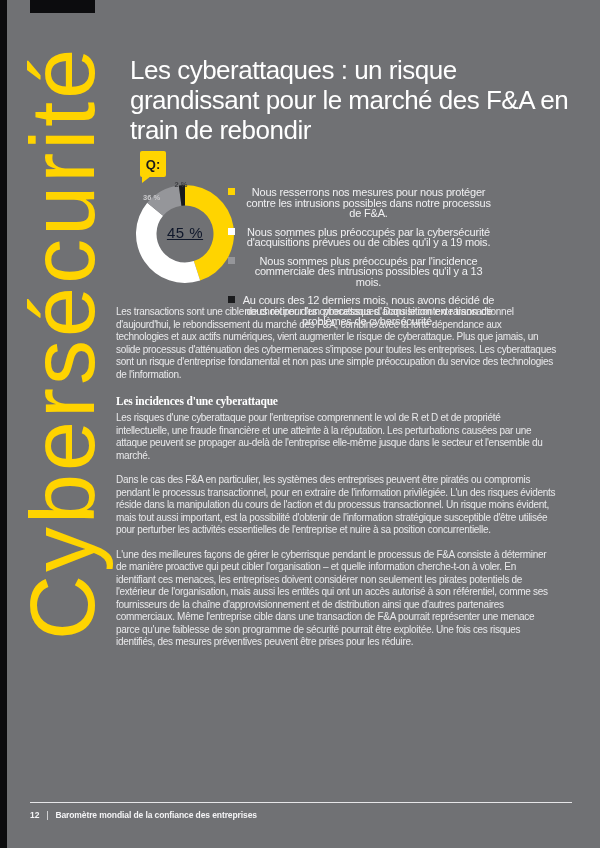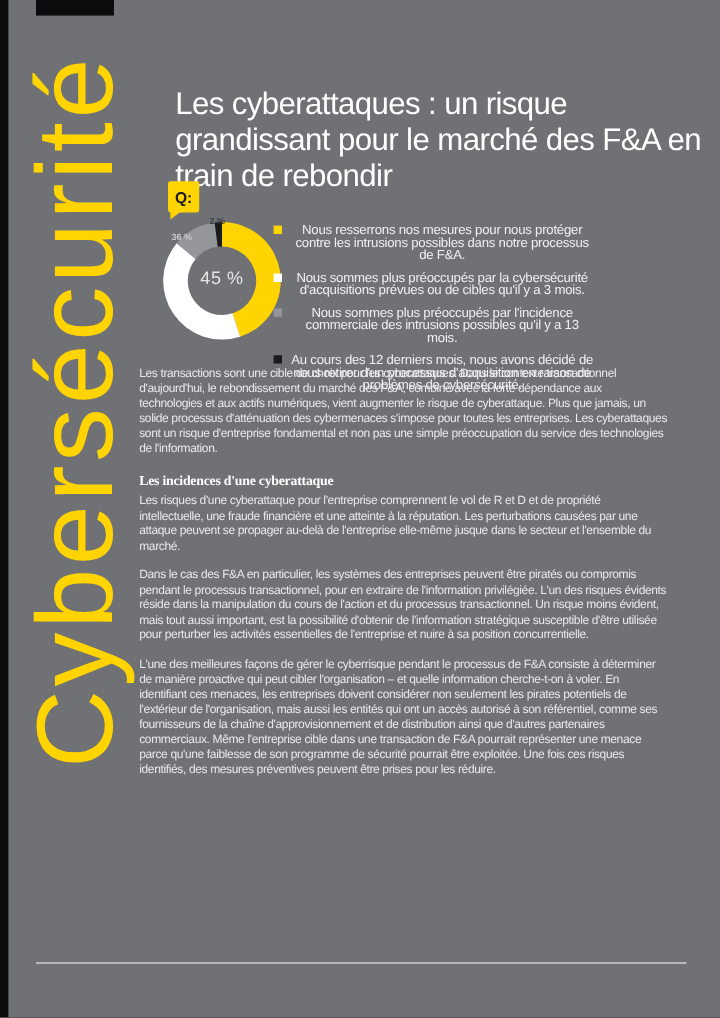--- a/index.html
+++ b/index.html
@@ -12,21 +12,21 @@
   .left-edge{position:absolute;left:0;top:0;width:7px;height:848px;background:#0c0c0e;}
   .corner-mark{position:absolute;left:30px;top:0;width:65px;height:13px;background:#0c0c0e;}
   .sidebar-label{
     position:absolute; left:12px; top:640px;
     transform:rotate(-90deg); transform-origin:0 0;
     white-space:nowrap;
     font-size:90px; letter-spacing:3px; font-weight:400;
     color:var(--yellow,#FFD400);
   }
   .main-title{
-    position:absolute; left:130px; top:55px; width:445px; margin:16px;
+    position:absolute; left:130px; top:55px; width:445px; margin:0;
     font-size:26px; line-height:30px; font-weight:400; letter-spacing:-0.5px;
     color:#ffffff;
   }
   .q-row{position:absolute; left:140px; top:151px; display:flex; align-items:flex-start;}
   .q-badge{
     position:relative; width:26px; height:26px; background:var(--yellow,#FFD400);
     border-radius:2px; display:flex; align-items:center; justify-content:center;
     font-weight:700; font-size:13px; color:#1a1a1c; flex:0 0 auto;
   }
   .q-tail{
@@ -36,21 +36,21 @@
   .q-text{
     margin-left:12px; padding-top:6px; width:400px;
     font-size:10px; font-weight:700; letter-spacing:-0.1px;
     color:var(--yellow,#FFD400);
   }
   .chart-wrap{position:absolute; left:131px; top:180px; width:108px; height:108px;}
   .chart-wrap svg{position:absolute; left:0; top:0;}
   .donut-val{position:absolute; font-size:7.5px; font-weight:700;}
   .donut-val.center{
     left:0; top:44px; width:108px; text-align:center;
-    font-size:15px; font-weight:400; color:#e5e5e5; letter-spacing:0.5px;
+    font-size:15px; font-weight:400; color:#0f172a; letter-spacing:0.5px;text-decoration:underline;
   }
   .donut-val.v2{left:30px; top:0; width:40px; text-align:center; color:#3e3f42;}
   .donut-val.v12{left:12px; top:13px; color:#c9c9cb;}
   .donut-val.v41{left:10px; top:60px; color:#ffffff;}
   .legend{position:absolute; left:228px; top:187px; width:268px;}
   .legend-item{display:flex; margin-bottom:8px;}
   .legend-swatch{flex:0 0 auto; width:7px; height:7px; margin:1px 6px 0 0; background:#ccc;}
   .legend-label{
     font-size:11px; line-height:10.5px; letter-spacing:-0.2px;
     color:#f0f0f2;
@@ -105,21 +105,21 @@
     <div class="donut-val v41">41 %</div>
   </div>
 
   <div class="legend">
     <div class="legend-item">
       <span class="legend-swatch" style="background: rgb(255, 212, 0);"></span>
       <span class="legend-label">Nous resserrons nos mesures pour nous protéger contre les intrusions possibles dans notre processus de F&amp;A.</span>
     </div>
     <div class="legend-item">
       <span class="legend-swatch" style="background: rgb(255, 255, 255);"></span>
-      <span class="legend-label">Nous sommes plus préoccupés par la cybersécurité d'acquisitions prévues ou de cibles qu'il y a 3 mois.</span>
+      <span class="legend-label">Nous sommes plus préoccupés par la cybersécurité d'acquisitions prévues ou de cibles qu'il y a 19 mois.</span>
     </div>
     <div class="legend-item">
       <span class="legend-swatch" style="background: rgb(149, 150, 154);"></span>
       <span class="legend-label">Nous sommes plus préoccupés par l'incidence commerciale des intrusions possibles qu'il y a 13 mois.</span>
     </div>
     <div class="legend-item">
       <span class="legend-swatch" style="background: rgb(26, 27, 29);"></span>
       <span class="legend-label">Au cours des 12 derniers mois, nous avons décidé de nous retirer d'un processus d'acquisition en raison de problèmes de cybersécurité.</span>
     </div>
   </div>
@@ -128,14 +128,17 @@
     <p class="body-p">Les transactions sont une cible de choix pour les cyberattaques. Dans le contexte transactionnel d'aujourd'hui, le rebondissement du marché des F&amp;A, combiné avec la forte dépendance aux technologies et aux actifs numériques, vient augmenter le risque de cyberattaque. Plus que jamais, un solide processus d'atténuation des cybermenaces s'impose pour toutes les entreprises. Les cyberattaques sont un risque d'entreprise fondamental et non pas une simple préoccupation du service des technologies de l'information.</p>
 
     <h2 class="section-h">Les incidences d'une cyberattaque</h2>
     <p class="body-p">Les risques d'une cyberattaque pour l'entreprise comprennent le vol de R et D et de propriété intellectuelle, une fraude financière et une atteinte à la réputation. Les perturbations causées par une attaque peuvent se propager au-delà de l'entreprise elle-même jusque dans le secteur et l'ensemble du marché.</p>
     <p class="body-p">Dans le cas des F&amp;A en particulier, les systèmes des entreprises peuvent être piratés ou compromis pendant le processus transactionnel, pour en extraire de l'information privilégiée. L'un des risques évidents réside dans la manipulation du cours de l'action et du processus transactionnel. Un risque moins évident, mais tout aussi important, est la possibilité d'obtenir de l'information stratégique susceptible d'être utilisée pour perturber les activités essentielles de l'entreprise et nuire à sa position concurrentielle.</p>
 
     <p class="body-p">L'une des meilleures façons de gérer le cyberrisque pendant le processus de F&amp;A consiste à déterminer de manière proactive qui peut cibler l'organisation – et quelle information cherche-t-on à voler. En identifiant ces menaces, les entreprises doivent considérer non seulement les pirates potentiels de l'extérieur de l'organisation, mais aussi les entités qui ont un accès autorisé à son référentiel, comme ses fournisseurs de la chaîne d'approvisionnement et de distribution ainsi que d'autres partenaires commerciaux. Même l'entreprise cible dans une transaction de F&amp;A pourrait représenter une menace parce qu'une faiblesse de son programme de sécurité pourrait être exploitée. Une fois ces risques identifiés, des mesures préventives peuvent être prises pour les réduire.</p>
   </div>
 
   <div class="footer-rule"></div>
+  <div class="footer">
+    <span>12</span><span class="sep">|</span><span>Baromètre mondial de la confiance des entreprises</span>
+  </div>
 
 </div>
 
 </body></html>

